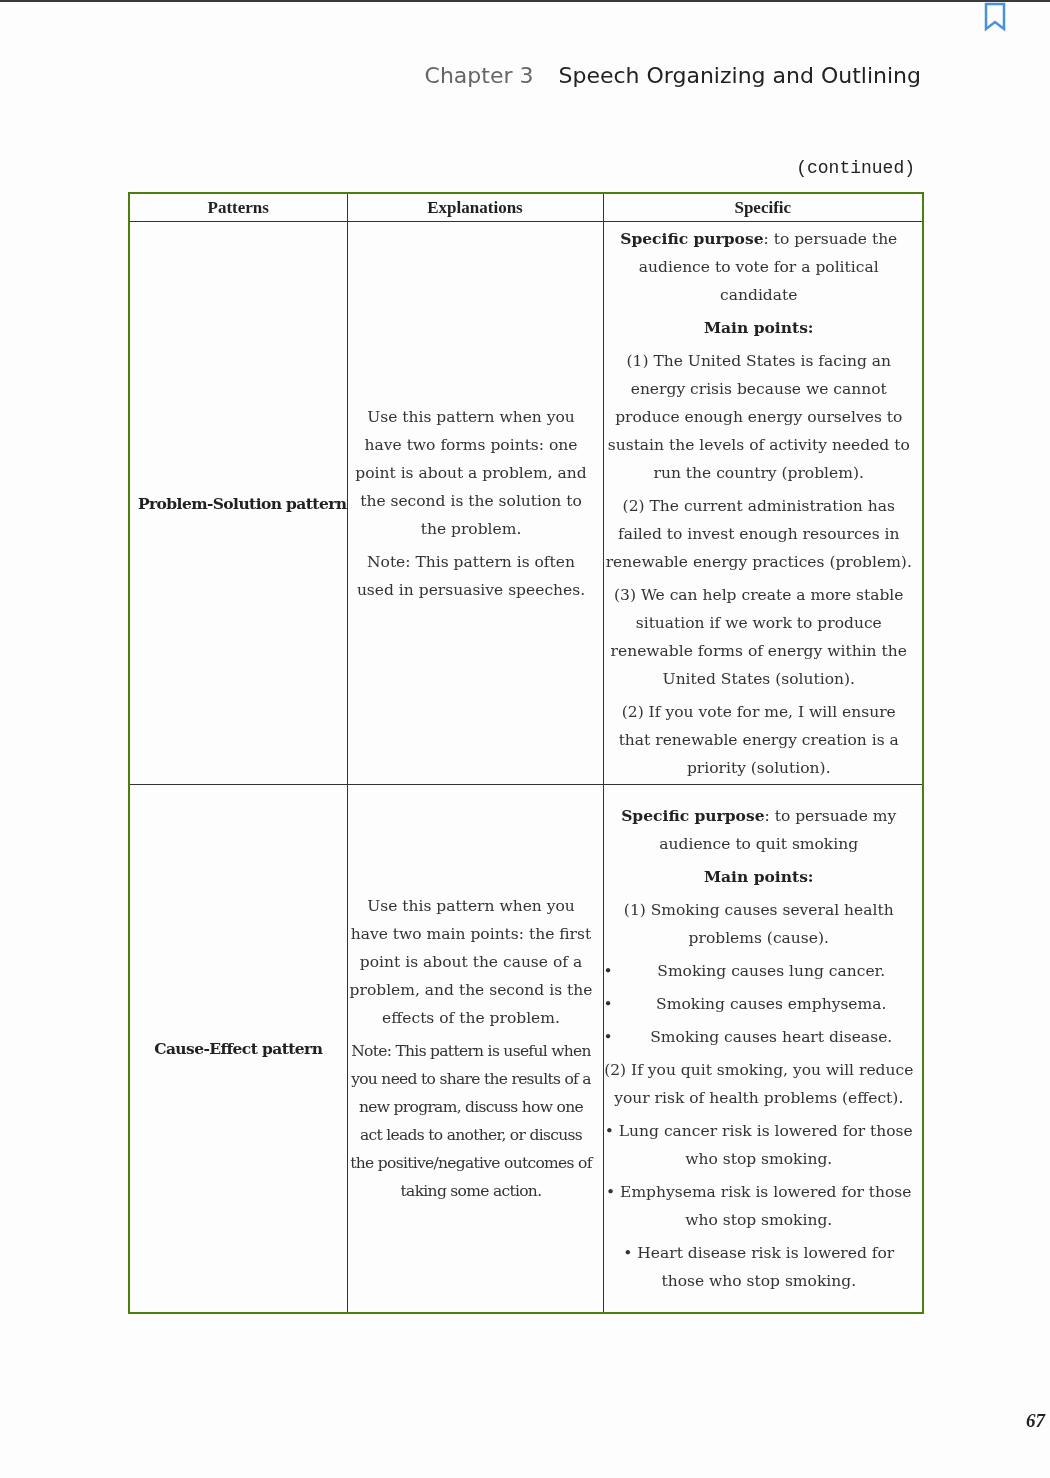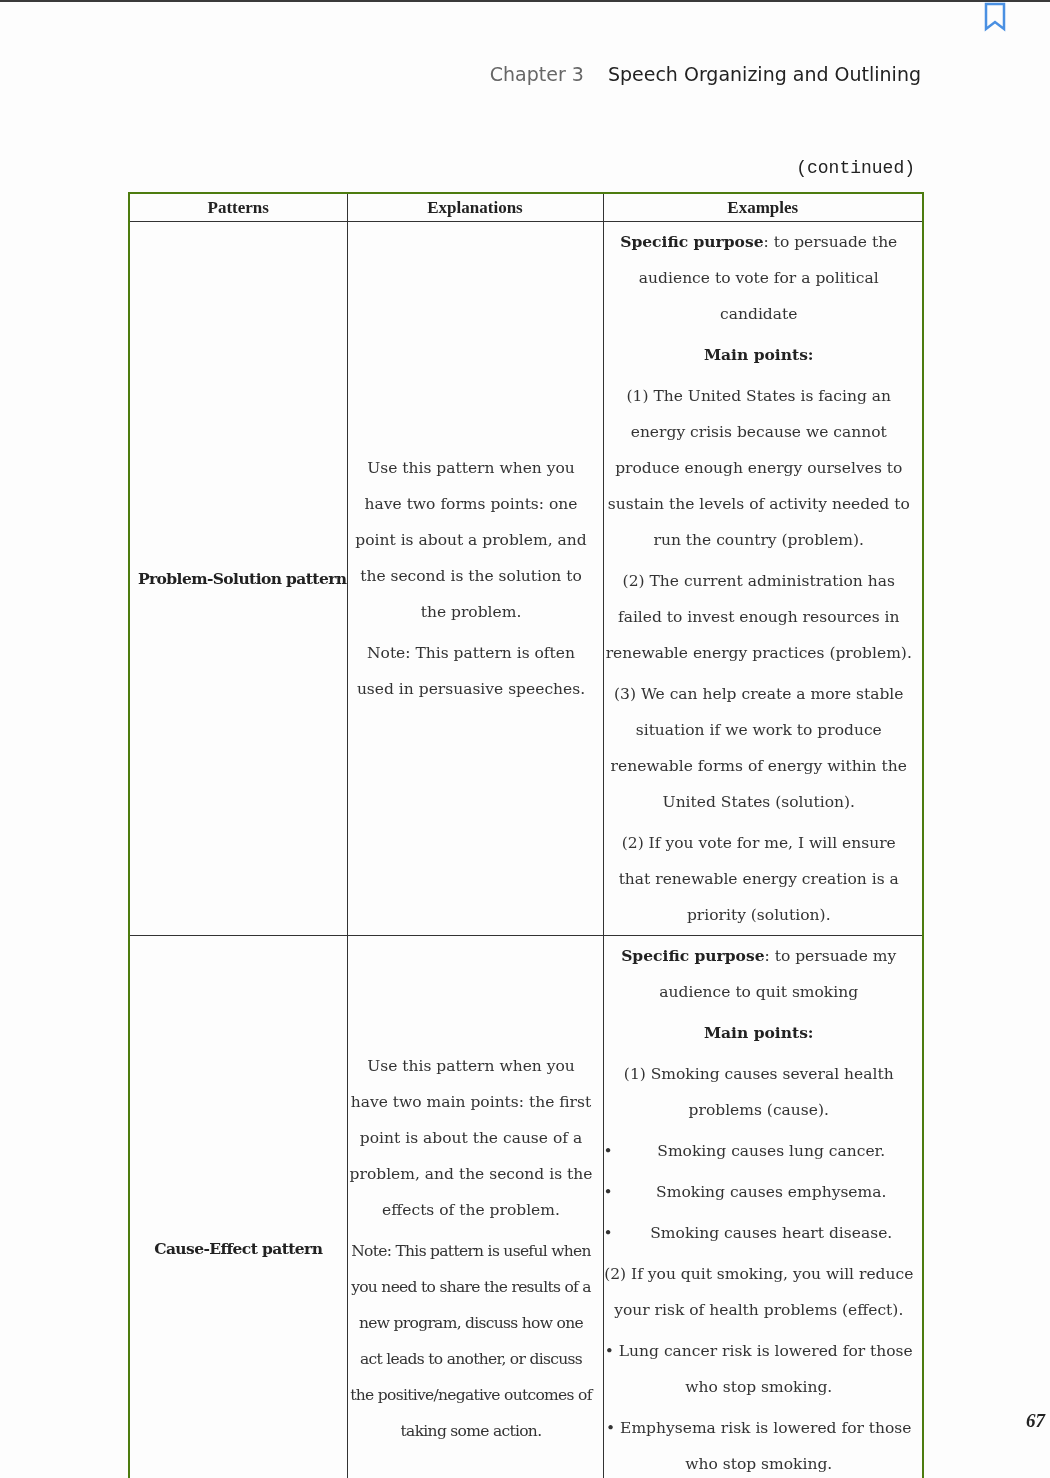--- a/index.html
+++ b/index.html
@@ -5,21 +5,21 @@
   html, body { margin: 0; padding: 0; }
   body {
     width: 1050px; height: 1478px; position: relative; overflow: hidden;
     background: #fdfdfd; color: #2b2b2b;
     font-family: "DejaVu Serif", serif;
   }
   .top-edge { position: absolute; left: 0; top: 0; width: 1050px; height: 2px; background: #3a3a3a; }
   .bookmark { position: absolute; left: 983px; top: 2px; width: 24px; height: 30px; cursor: pointer; }
   .running-head {
     position: absolute; top: 63px; right: 129px;
-    font-family: "DejaVu Sans", sans-serif; font-size: 19px; white-space: nowrap;
+    font-family: "DejaVu Sans", sans-serif; font-size: 22px; white-space: nowrap;
   }
   .running-head .chap { color: #666; margin-right: 18px; }
   .running-head .title { color: #222; }
   .continued {
     position: absolute; top: 158px; right: 135px;
     font-family: Liberation Mono, monospace; font-size: 18px; color: #222;
   }
   table.patterns {
     position: absolute; left: 128px; top: 192px;
     width: 794px; border-collapse: collapse; table-layout: fixed;
@@ -29,21 +29,21 @@
   table.patterns th {
     height: 27px; font-family: "Liberation Serif", serif; font-weight: bold;
     font-size: 17px; color: #222; text-align: center; padding: 0;
   }
   col.c1 { width: 218px; } col.c2 { width: 256px; } col.c3 { width: 320px; }
   td.pattern-name {
     font-family: "DejaVu Serif", serif; font-weight: bold; font-size: 15.5px;
     color: #222; padding: 0 8px; letter-spacing: -0.6px; white-space: nowrap;
   }
   td.explain, td.example {
-    font-family: "DejaVu Serif", serif; font-size: 15.5px; line-height: 36px;
+    font-family: "DejaVu Serif", serif; font-size: 15.5px; line-height: 28px;
     color: #333; padding: 2px 8px 2px 0; text-align: justify;
   }
   td.example { vertical-align: top; }
   td.explain p, td.example p { margin: 0 0 5px 0; }
   td.example p:last-child, td.explain p:last-child { margin-bottom: 0; }
   .tight { letter-spacing: -0.7px; }
   .lbl { font-weight: bold; color: #222; }
   .bullet { position: relative; padding-left: 25px; }
   .bullet::before { content: "•"; position: absolute; left: 0; top: 0; }
   .bullet-inline::before { content: "•  "; }
@@ -72,21 +72,21 @@
 <table class="patterns">
   <colgroup>
       <col class="c1">
       <col class="c2">
       <col class="c3">
     </colgroup>
   <thead>
     <tr>
       <th>Patterns</th>
       <th>Explanations</th>
-      <th>Examples</th>
+      <th>Specific</th>
     </tr>
   </thead>
   <tbody>
     <tr style="height:563px;">
       <td class="pattern-name">Problem-Solution pattern</td>
       <td class="explain">
         <p>Use this pattern when you have two forms points: one point is about a problem, and the second is the solution to the problem.</p>
         <p>Note: This pattern is often used in persuasive speeches.</p>
       </td>
       <td class="example">

